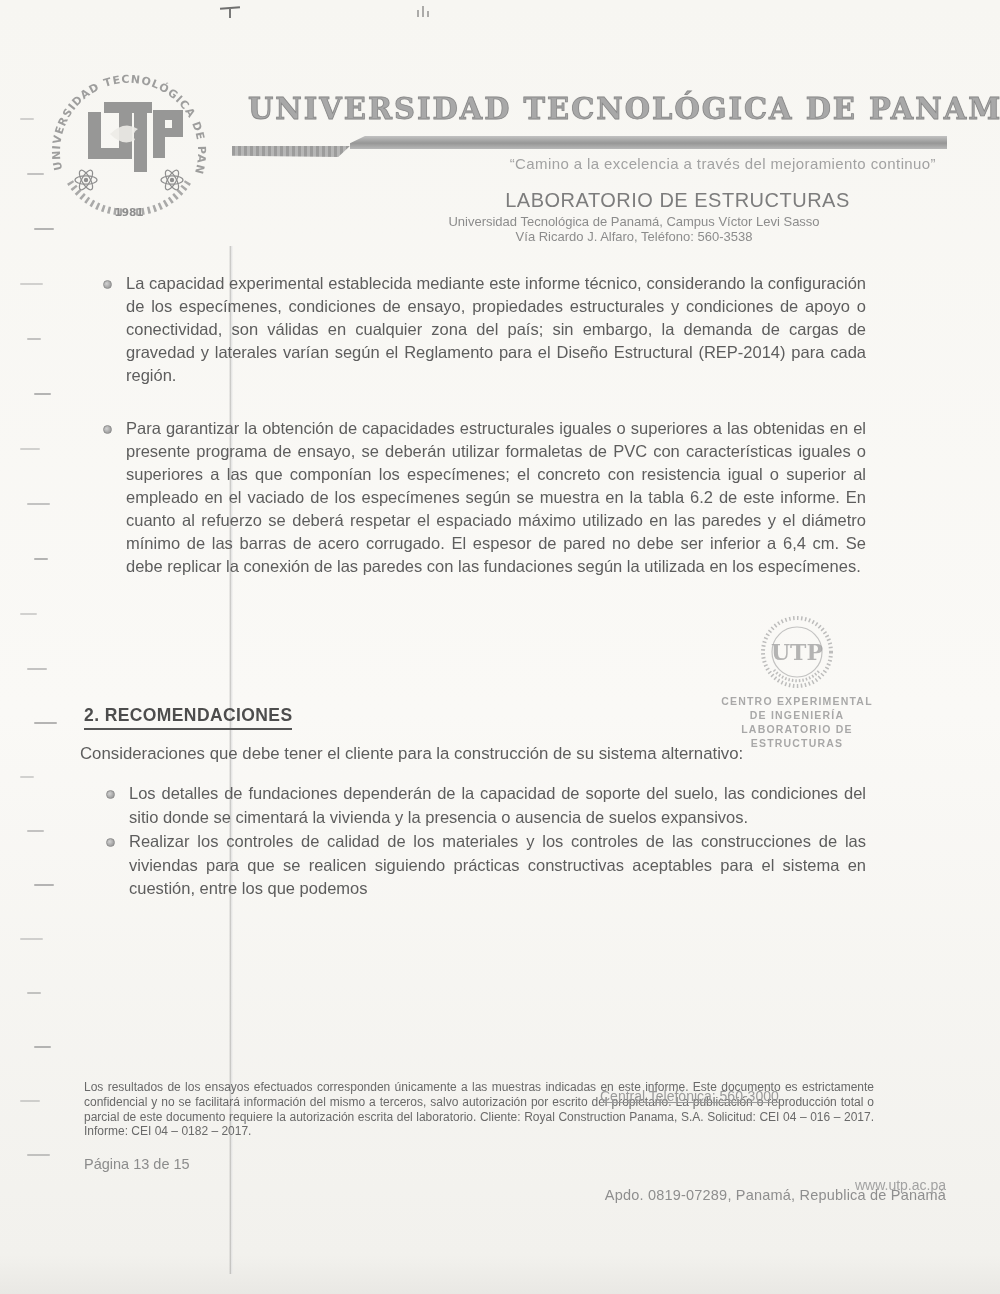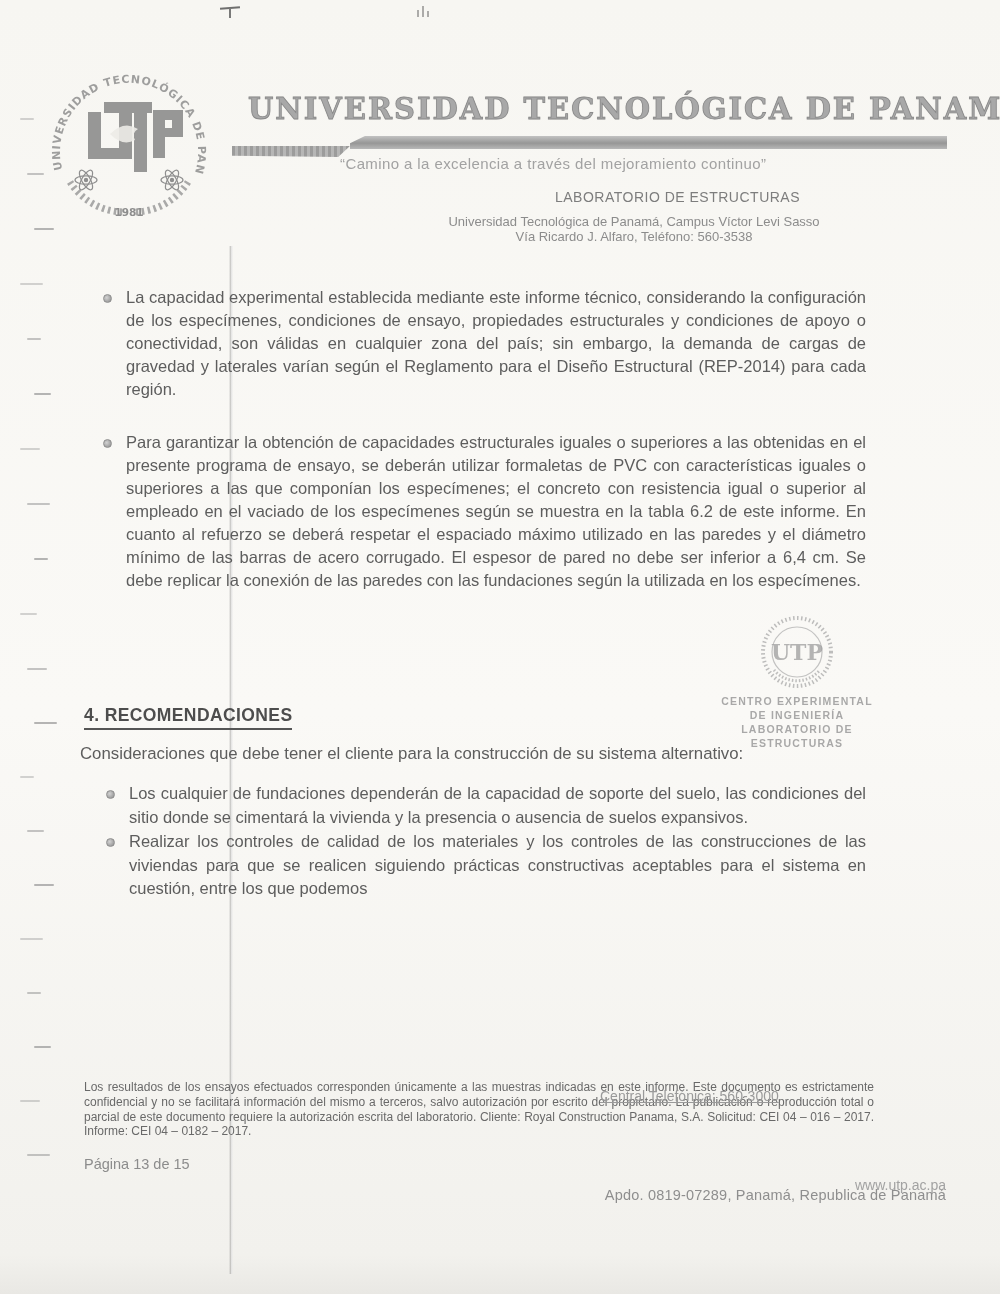--- a/index.html
+++ b/index.html
@@ -24,33 +24,33 @@
   .uni-title { position:absolute; left:248px; top:92px; width:702px; white-space:nowrap;
     font-family:"DejaVu Serif", serif; font-weight:bold; font-size:29px; letter-spacing:2px;
     color:#a8a8a8; -webkit-text-stroke:0.8px #8a8a8a; text-shadow:0 0 1px rgba(120,120,120,.55);
   }
   .band-main { position:absolute; left:350px; top:136px; width:597px; height:13px;
     background:linear-gradient(180deg,#bdbdbd,#8e8e8e 55%,#b2b2b2);
     clip-path:polygon(0 55%,2.5% 0,100% 0,100% 100%,0 100%); opacity:.92; }
   .band-left { position:absolute; left:232px; top:146px; width:118px; height:11px;
     background:repeating-linear-gradient(90deg,#8c8c8c 0 3px,#ababab 3px 6px);
     clip-path:polygon(0 0,100% 0,90% 100%,0 88%); opacity:.85; }
-  .motto { position:absolute; left:340px; top:155px; width:596px; text-align:left;
+  .motto { position:absolute; left:340px; top:155px; width:596px; text-align:right;
     font-size:15px; letter-spacing:.4px; color:#a2a2a2; }
   .lab-name { position:absolute; left:495px; top:189px; width:365px; text-align:center;
-    font-size:14px; letter-spacing:.5px; color:#7d7d7d; }
+    font-size:20px; letter-spacing:.5px; color:#7d7d7d; }
   .lab-addr { position:absolute; left:410px; top:214px; width:448px; text-align:center;
     font-size:13px; line-height:15px; color:#8c8c8c; }
   
   .blist { position:absolute; left:100px; width:766px; list-style:none; margin:0; padding:0; }
   .blist li { position:relative; padding-left:26px; font-size:16.5px; line-height:23px;
     color:#5d5d5d; text-align:justify; }
   .blist .dot { position:absolute; left:3px; top:8px; width:7px; height:7px; border-radius:50%;
     background:radial-gradient(circle at 38% 38%, #d2d2d2, #8a8a8a); border:1px solid #8f8f8f; }
-  #list-conclusions { top:286px; }
+  #list-conclusions { top:272px; }
   #list-conclusions li + li { margin-top:30px; }
   #list-recommendations { top:782px; left:103px; width:763px; }
   #list-recommendations li { line-height:23.5px; }
   #list-recommendations li + li { margin-top:1px; }
   .sec-heading { position:absolute; left:84px; top:705px; font-size:17.5px; font-weight:bold;
     letter-spacing:.4px; color:#4d4d4d; border-bottom:2px solid #555; padding-bottom:2px; }
   .sec-intro { position:absolute; left:80px; top:744px; width:792px; font-size:16.8px;
     color:#5d5d5d; z-index:2; }
   
   .stamp { position:absolute; left:712px; top:612px; width:170px; text-align:center; z-index:1; }
@@ -168,25 +168,25 @@
       <path d="M 18,58 A 30,30 0 0 0 64,58" fill="none" stroke="#a5a5a5" stroke-width="3" stroke-dasharray="1.5 2" opacity=".7"></path>
     </svg>
     <div class="stamp-lines">
       <div>CENTRO EXPERIMENTAL</div>
       <div>DE INGENIERÍA</div>
       <div>LABORATORIO DE</div>
       <div>ESTRUCTURAS</div>
     </div>
   </div>
 
-  <div class="sec-heading">4. RECOMENDACIONES</div>
+  <div class="sec-heading">2. RECOMENDACIONES</div>
   <div class="sec-intro">Consideraciones que debe tener el cliente para la construcción de su sistema alternativo:</div>
 
   <ul class="blist" id="list-recommendations">
-    <li><span class="dot"></span><span>Los cualquier de fundaciones dependerán de la capacidad de soporte del suelo, las condiciones del sitio donde se cimentará la vivienda y la presencia o ausencia de suelos expansivos.</span></li>
+    <li><span class="dot"></span><span>Los detalles de fundaciones dependerán de la capacidad de soporte del suelo, las condiciones del sitio donde se cimentará la vivienda y la presencia o ausencia de suelos expansivos.</span></li>
     <li><span class="dot"></span><span>Realizar los controles de calidad de los materiales y los controles de las construcciones de las viviendas para que se realicen siguiendo prácticas constructivas aceptables para el sistema en cuestión, entre los que podemos</span></li>
   </ul>
 
   <div class="disclaimer">Los resultados de los ensayos efectuados corresponden únicamente a las muestras indicadas en este informe. Este documento es estrictamente confidencial y no se facilitará información del mismo a terceros, salvo autorización por escrito del propietario. La publicación o reproducción total o parcial de este documento requiere la autorización escrita del laboratorio. Cliente: Royal Construction Panama, S.A. Solicitud: CEI 04 – 016 – 2017. Informe: CEI 04 – 0182 – 2017.</div>
   <div class="po-box">Apdo. 0819-07289, Panamá, Republica de Panamá</div>
   <div class="page-num">Página 13 de 15</div>
   <div class="phone">Central Telefónica: 560-3000</div>
   <div class="website">www.utp.ac.pa</div>
 
 </div>

